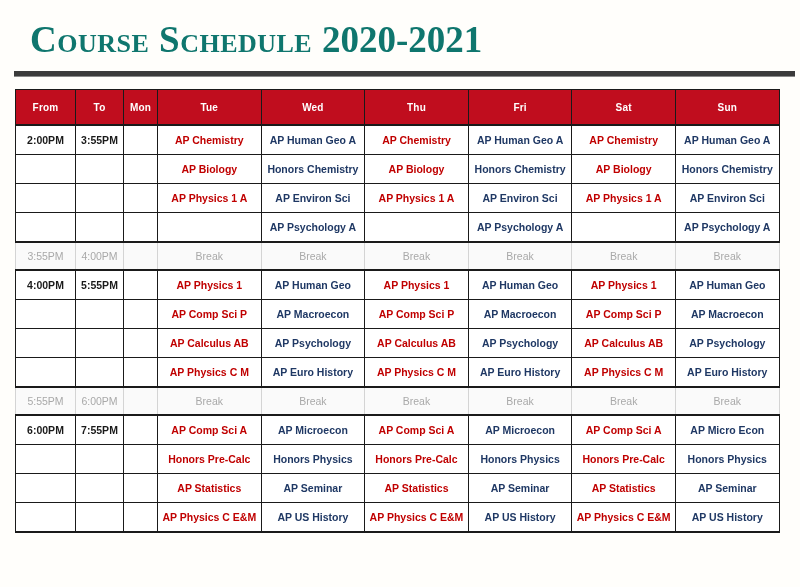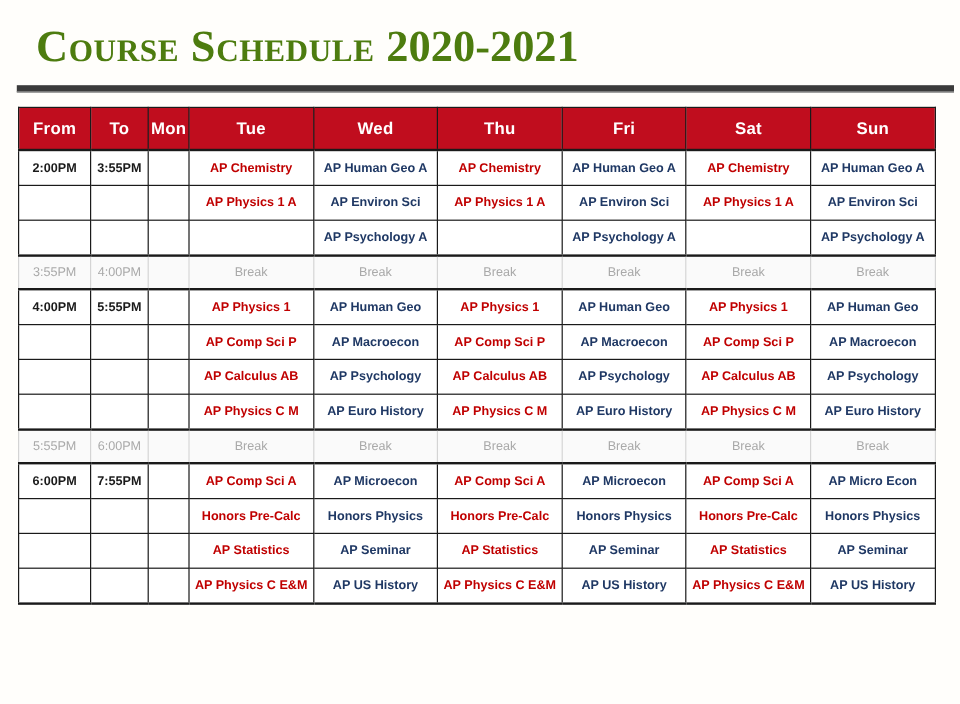--- a/index.html
+++ b/index.html
@@ -26,21 +26,21 @@
     position: absolute;
     left: 30px;
     top: 16px;
     height: 46px;
     display: flex;
     align-items: center;
   }
   .doc-title {
     font-family: "Liberation Serif", serif;
     font-weight: bold;
-    color: #4d7c0f;
+    color: #0f766e;
     font-size: 37px;
     letter-spacing: 0.5px;
     white-space: nowrap;
     font-variant: small-caps;
     line-height: 1;
   }
   .doc-title .yr {
     font-variant: normal;
     letter-spacing: 0px;
   }
@@ -66,21 +66,21 @@
     background: #ffffff;
   }
   table.schedule col.c-from  { width: 60px; }
   table.schedule col.c-to    { width: 48px; }
   table.schedule col.c-mon   { width: 34px; }
   table.schedule col.c-day   { width: 103.6px; }
 
   thead th {
     background: #c00d1e;
     color: #ffffff;
-    font-size: 14px;
+    font-size: 10px;
     font-weight: bold;
     height: 32px;
     border: 1.6px solid #1a1a1a;
     text-align: center;
     vertical-align: middle;
     letter-spacing: 0.2px;
   }
 
   tbody td {
     height: 28px;
@@ -166,20 +166,31 @@
           <td class="navy">AP Human Geo A</td>
           <td class="red">AP Chemistry</td>
           <td class="navy">AP Human Geo A</td>
           <td class="red">AP Chemistry</td>
           <td class="navy">AP Human Geo A</td>
         </tr>
         <tr>
           <td class="time"></td>
           <td class="time"></td>
           <td class="blank"></td>
+          <td class="red">AP Biology</td>
+          <td class="navy">Honors Chemistry</td>
+          <td class="red">AP Biology</td>
+          <td class="navy">Honors Chemistry</td>
+          <td class="red">AP Biology</td>
+          <td class="navy">Honors Chemistry</td>
+        </tr>
+        <tr>
+          <td class="time"></td>
+          <td class="time"></td>
+          <td class="blank"></td>
           <td class="red">AP Physics 1 A</td>
           <td class="navy">AP Environ Sci</td>
           <td class="red">AP Physics 1 A</td>
           <td class="navy">AP Environ Sci</td>
           <td class="red">AP Physics 1 A</td>
           <td class="navy">AP Environ Sci</td>
         </tr>
         <tr class="block-end">
           <td class="time"></td>
           <td class="time"></td>

